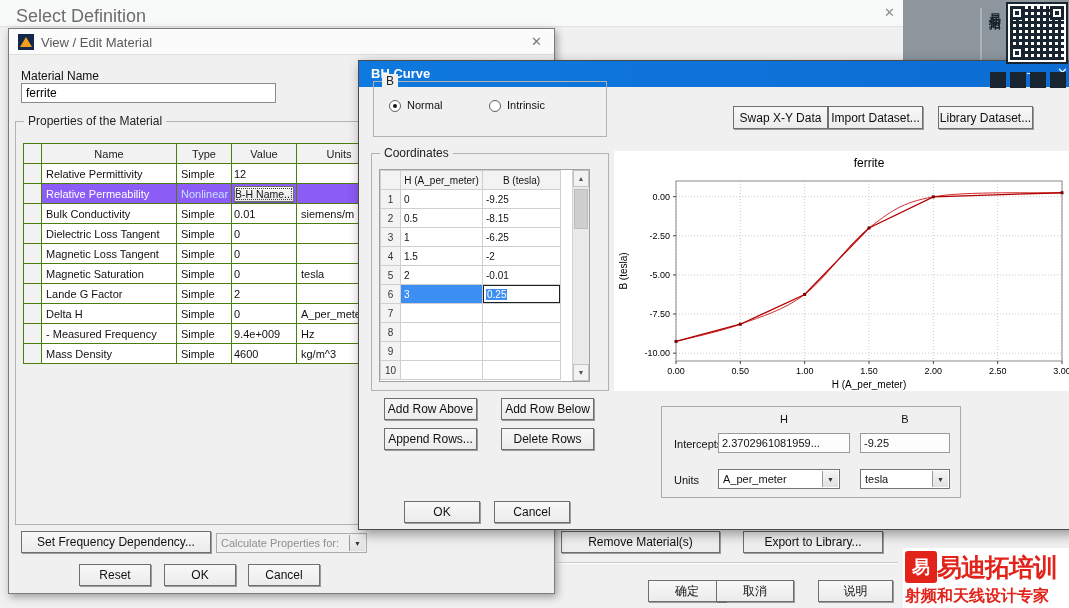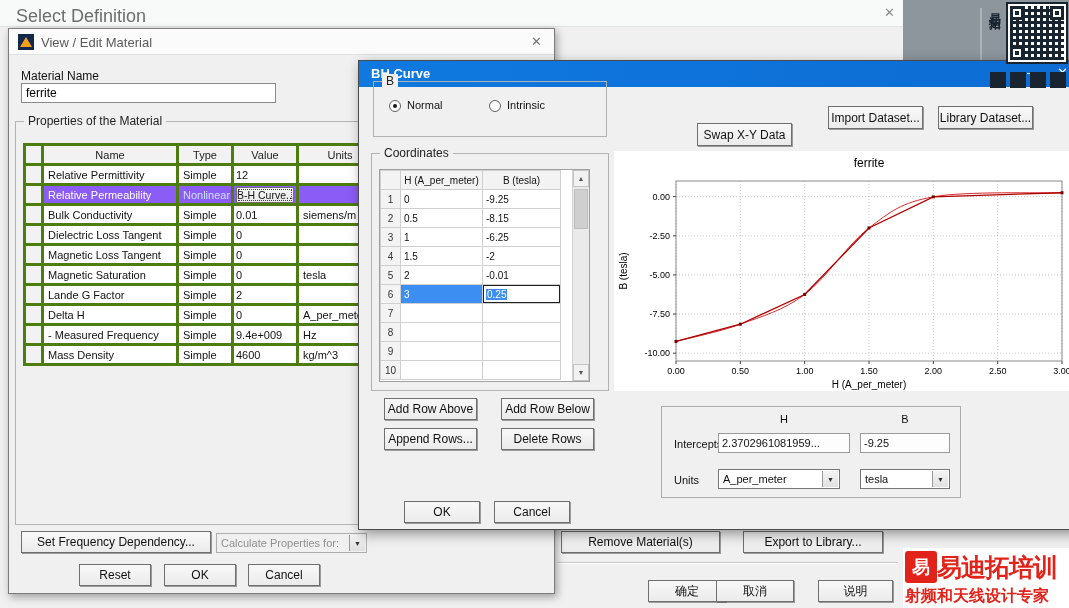--- a/index.html
+++ b/index.html
@@ -37,21 +37,21 @@
   
   #vem{position:absolute;left:8px;top:28px;width:547px;height:566px;background:#f0f0f0;border:1px solid #7c7c7c;box-shadow:2px 3px 8px rgba(0,0,0,.35);z-index:10;}
   #vem-titlebar{position:absolute;left:0;top:0;right:0;height:26px;background:#fbfbfb;border-bottom:1px solid #e0e0e0;}
   #vem-icon{position:absolute;left:9px;top:5px;width:16px;height:16px;}
   #vem-title{position:absolute;left:32px;top:6px;font-size:13px;color:#5a5a5a;}
   #vem-close{position:absolute;right:12px;top:5px;font-size:13px;color:#777;}
   #vem-matname-label{position:absolute;left:12px;top:40px;font-size:12px;}
   #vem-matname{position:absolute;left:12px;top:54px;width:255px;height:20px;background:#fff;border:1px solid #8a8a8a;font-size:12px;padding:0 4px;font-family:inherit;}
   #vem-props{left:6px;top:92px;width:533px;height:404px;}
   #vem-table{position:absolute;left:14px;top:114px;width:358px;border-collapse:collapse;table-layout:fixed;background:#fff;}
-  #vem-table th,#vem-table td{border:3px solid #4d7c0f;height:20px;font-size:11px;font-weight:normal;overflow:hidden;white-space:nowrap;}
+  #vem-table th,#vem-table td{border:1px solid #4d7c0f;height:20px;font-size:11px;font-weight:normal;overflow:hidden;white-space:nowrap;}
   #vem-table th{background:#f2f2f2;text-align:center;color:#222;}
   #vem-table td{padding:0 4px;}
   #vem-table td.rowsel,#vem-table th.rowsel{background:#f2f2f2;padding:0;}
   #vem-table tr.sel td:not(.rowsel){background:#8b5cf6;color:#fff;}
   #vem-table tr.sel td.type{color:#c9e0ff;}
   #vem-table td.value{padding:0 2px;}
   .bh-val-btn{width:100%;height:16px;background:linear-gradient(#f7f7f7,#e9e9e9);border:1px solid #6f6f6f;box-shadow:0 1px 0 rgba(70,70,70,.4);font-family:inherit;font-size:10.5px;color:#111;outline:1px dotted #444;outline-offset:-3px;white-space:nowrap;overflow:hidden;}
   #vem-setfreq{left:12px;top:502px;width:190px;height:22px;}
   #vem-calc{left:207px;top:504px;width:151px;height:20px;}
   #vem-reset{left:70px;top:535px;width:72px;height:22px;}
@@ -62,21 +62,21 @@
   #bh{position:absolute;left:358px;top:60px;width:722px;height:470px;background:#f0f0f0;border:1px solid #4a4a4a;box-shadow:3px 4px 12px rgba(0,0,0,.4);z-index:20;}
   #bh-titlebar{position:absolute;left:0;top:0;right:0;height:26px;background:linear-gradient(90deg,#0f79e0,#0c6cd3);}
   #bh-title{position:absolute;left:12px;top:5px;color:#fff;font-weight:bold;font-size:13px;}
   #bh-min{position:absolute;left:668px;top:4px;color:#fff;font-size:13px;}
   #bh-close{position:absolute;left:698px;top:4px;color:#fff;font-size:13px;}
   #bh-bgroup{left:14px;top:20px;width:234px;height:56px;}
   #bh-radio-normal{left:30px;top:39px;}
   #bh-lbl-normal{position:absolute;left:48px;top:38px;font-size:11px;}
   #bh-radio-intrinsic{left:130px;top:39px;}
   #bh-lbl-intrinsic{position:absolute;left:148px;top:38px;font-size:11px;}
-  #bh-swap{left:338px;top:45px;width:95px;height:23px;margin-top:17px;}
+  #bh-swap{left:374px;top:45px;width:95px;height:23px;}
   #bh-import{left:469px;top:45px;width:95px;height:23px;}
   #bh-export{left:579px;top:45px;width:95px;height:23px;}
   #bh-coords{left:12px;top:92px;width:238px;height:238px;}
   #bh-grid{position:absolute;left:20px;top:108px;width:211px;height:213px;background:#fff;border:1px solid #a0a0a0;}
   #bh-grid table{border-collapse:collapse;table-layout:fixed;width:180px;}
   #bh-grid th,#bh-grid td{border:1px solid #cfcfcf;height:19px;font-size:10px;font-weight:normal;overflow:hidden;white-space:nowrap;padding:0 3px;}
   #bh-grid th{background:#f3f3f3;text-align:center;}
   #bh-grid th.num,#bh-grid td.num{background:#f3f3f3;text-align:center;color:#333;padding:0;}
   #bh-grid td.selcell{background:#3d8ef2;color:#fff;}
   #bh-grid td.editcell{padding:0;}
@@ -195,21 +195,21 @@
             <td class="rowsel"></td>
             <td class="name">Relative Permittivity</td>
             <td class="type">Simple</td>
             <td class="value">12</td>
             <td class="units"></td>
           </tr>
           <tr class="sel">
             <td class="rowsel"></td>
             <td class="name">Relative Permeability</td>
             <td class="type">Nonlinear</td>
-            <td class="value"><button class="bh-val-btn">B-H Curve...</button></td>
+            <td class="value"><button class="bh-val-btn">B-H Name...</button></td>
             <td class="units"></td>
           </tr>
           <tr>
             <td class="rowsel"></td>
             <td class="name">Bulk Conductivity</td>
             <td class="type">Simple</td>
             <td class="value">0.01</td>
             <td class="units">siemens/m</td>
           </tr>
           <tr>

